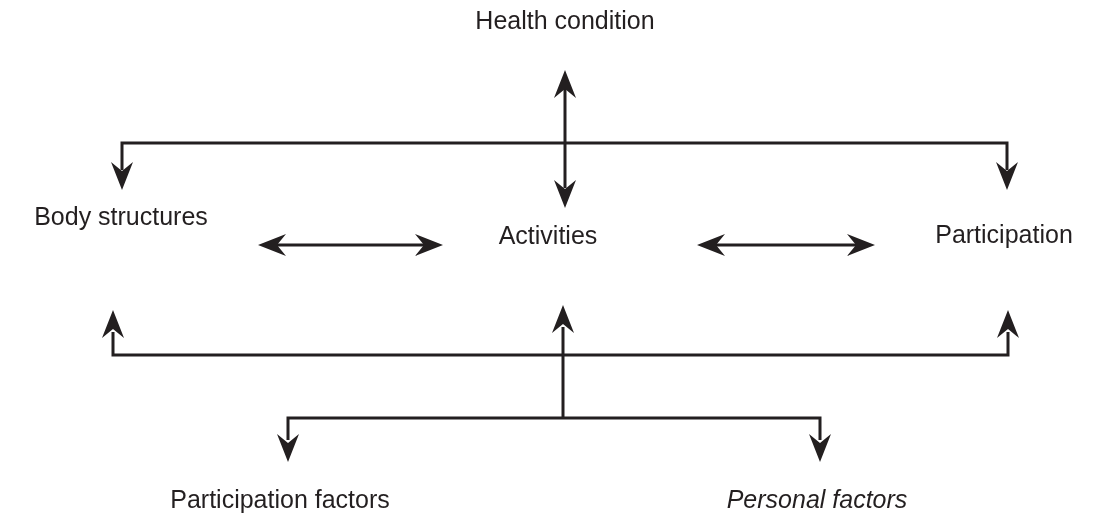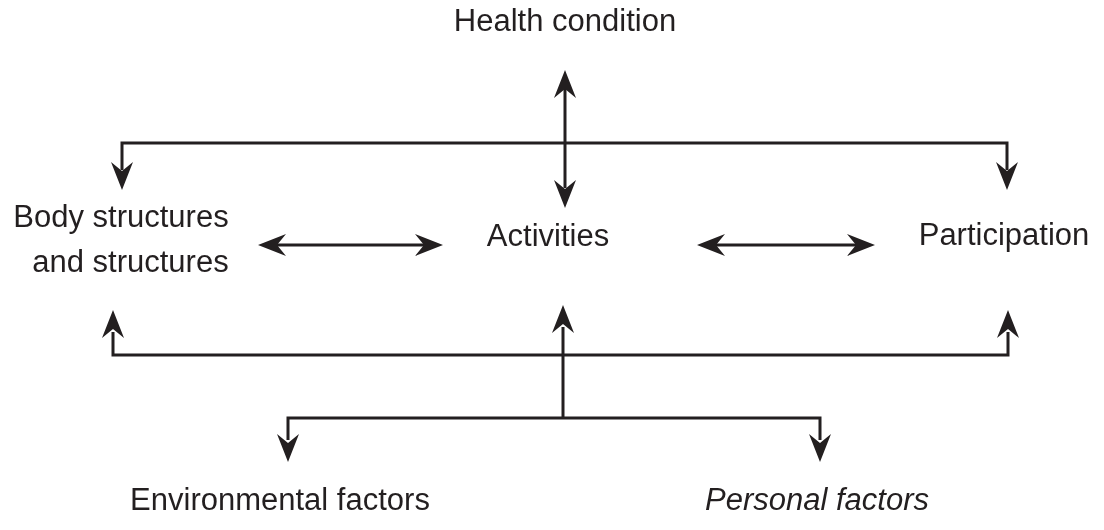--- a/index.html
+++ b/index.html
@@ -31,24 +31,24 @@
     stroke-linejoin: miter;
     stroke-linecap: butt;
   }
   .arrowhead {
     fill: var(--line-color);
     stroke: none;
   }
   .label {
     position: absolute;
     color: var(--text-color);
-    font-size: 31px;
+    font-size: 25px;
     line-height: 37px;
     white-space: nowrap;
-    text-align: right;
+    text-align: left;
     transform: translateX(-50%);
   }
   .label.two-line { line-height: 45px; }
   .n-health        { left: 565px;  top: 2px;   }
   .n-body          { left: 121px;  top: 194px; }
   .n-activities    { left: 548px;  top: 217px; }
   .n-participation { left: 1004px; top: 216px; }
   .n-environmental { left: 280px;  top: 481px; }
   .n-personal      { left: 817px;  top: 481px; font-style: italic; }
 </style>
@@ -98,24 +98,23 @@
       <path class="edge-line" d="M288,440 L288,418 L820,418 L820,440"></path>
       <path class="arrowhead" d="M288,462 L277,434 L288,443 L299,434 Z"></path>
       <path class="arrowhead" d="M820,462 L809,434 L820,443 L831,434 Z"></path>
     </g>
   </svg>
 
   <div class="label n-health">Health condition</div>
 
   <div class="label two-line n-body">
     <div>Body structures</div>
-    <div>and structures</div>
   </div>
 
   <div class="label n-activities">Activities</div>
 
   <div class="label n-participation">Participation</div>
 
-  <div class="label n-environmental">Environmental factors</div>
+  <div class="label n-environmental">Participation factors</div>
 
   <div class="label n-personal">Personal factors</div>
 
 </div>
 
 </body></html>

